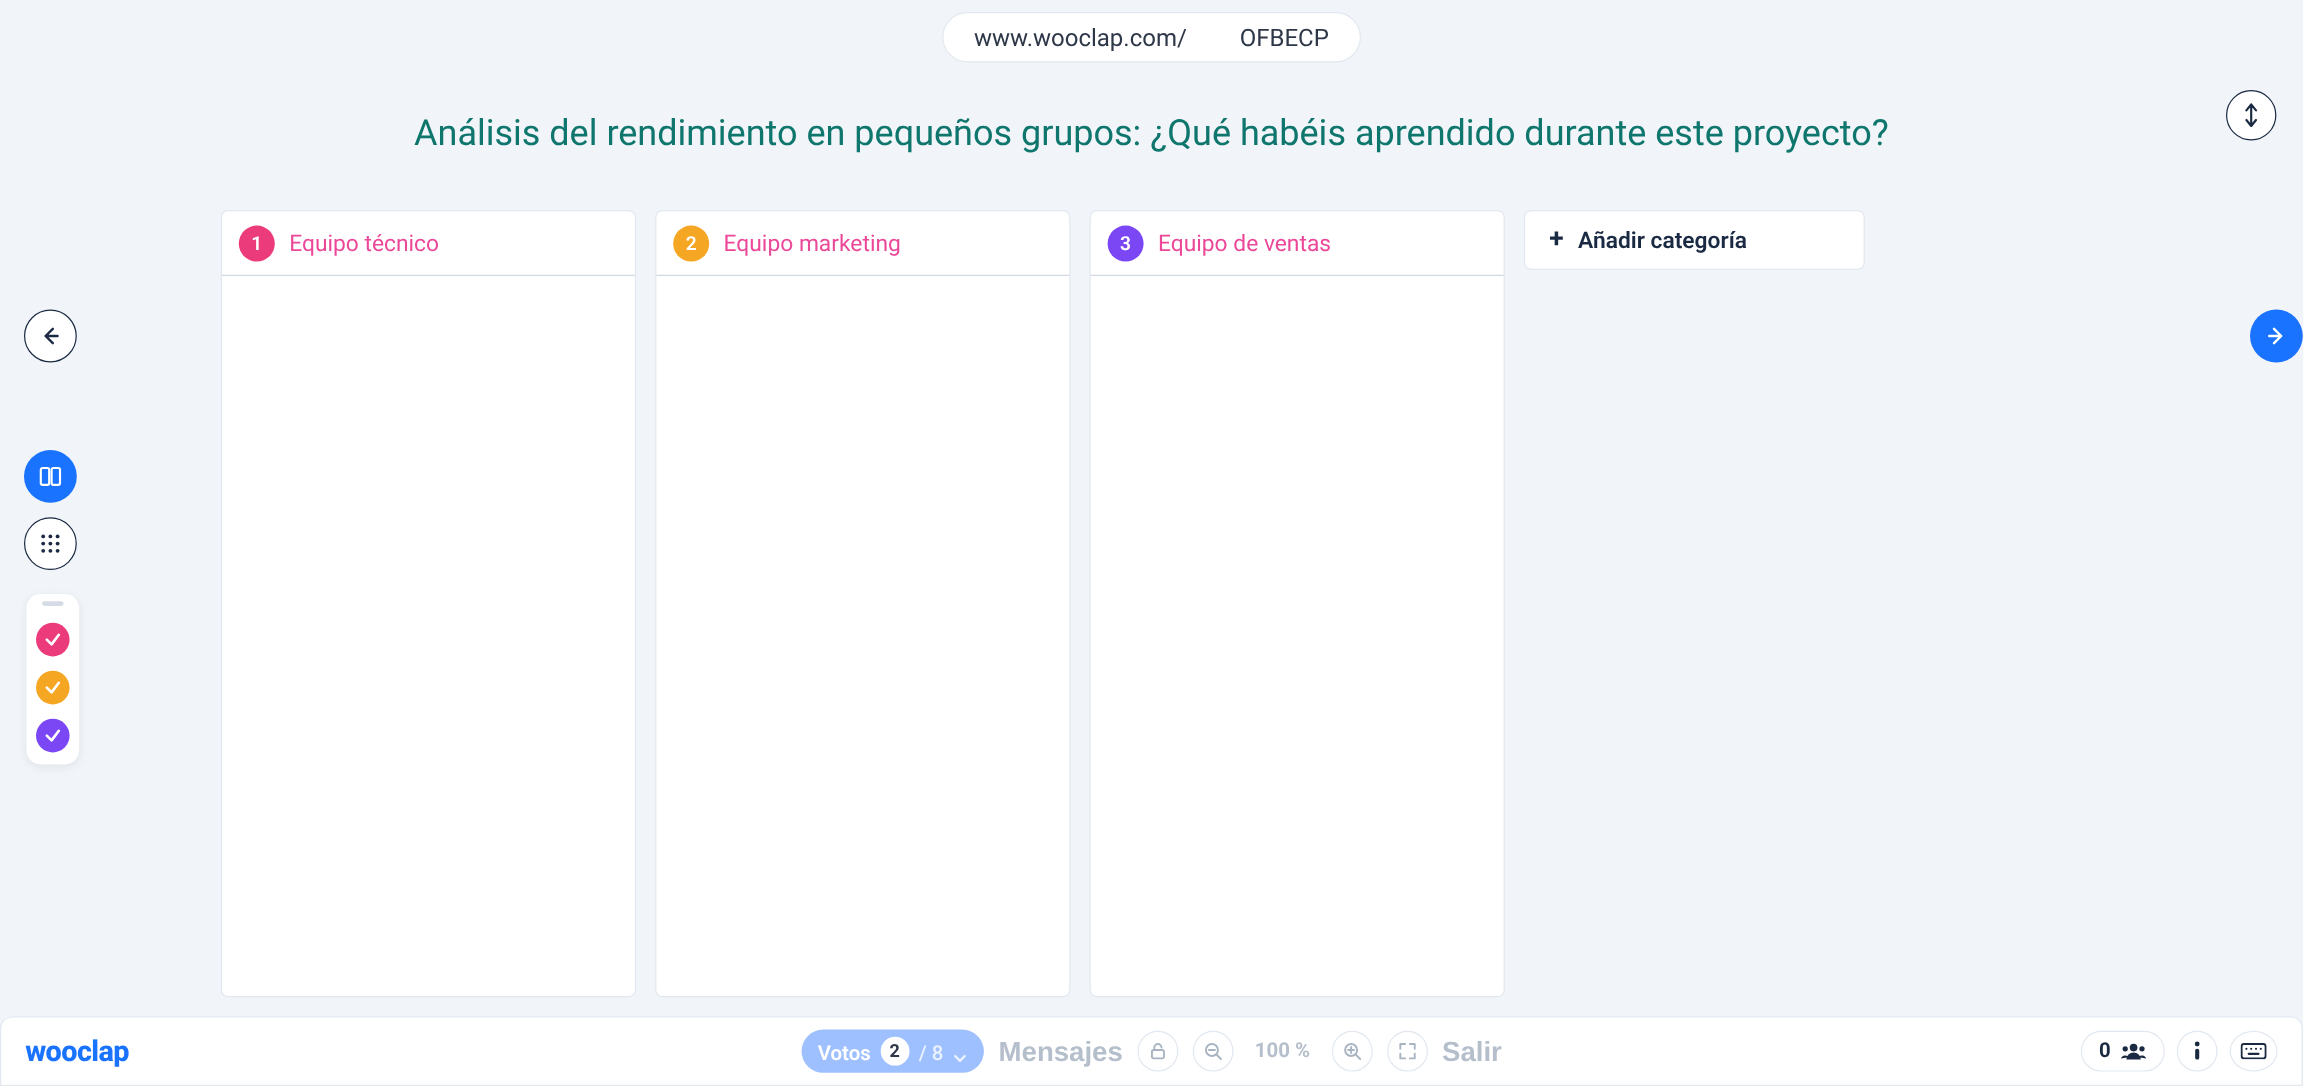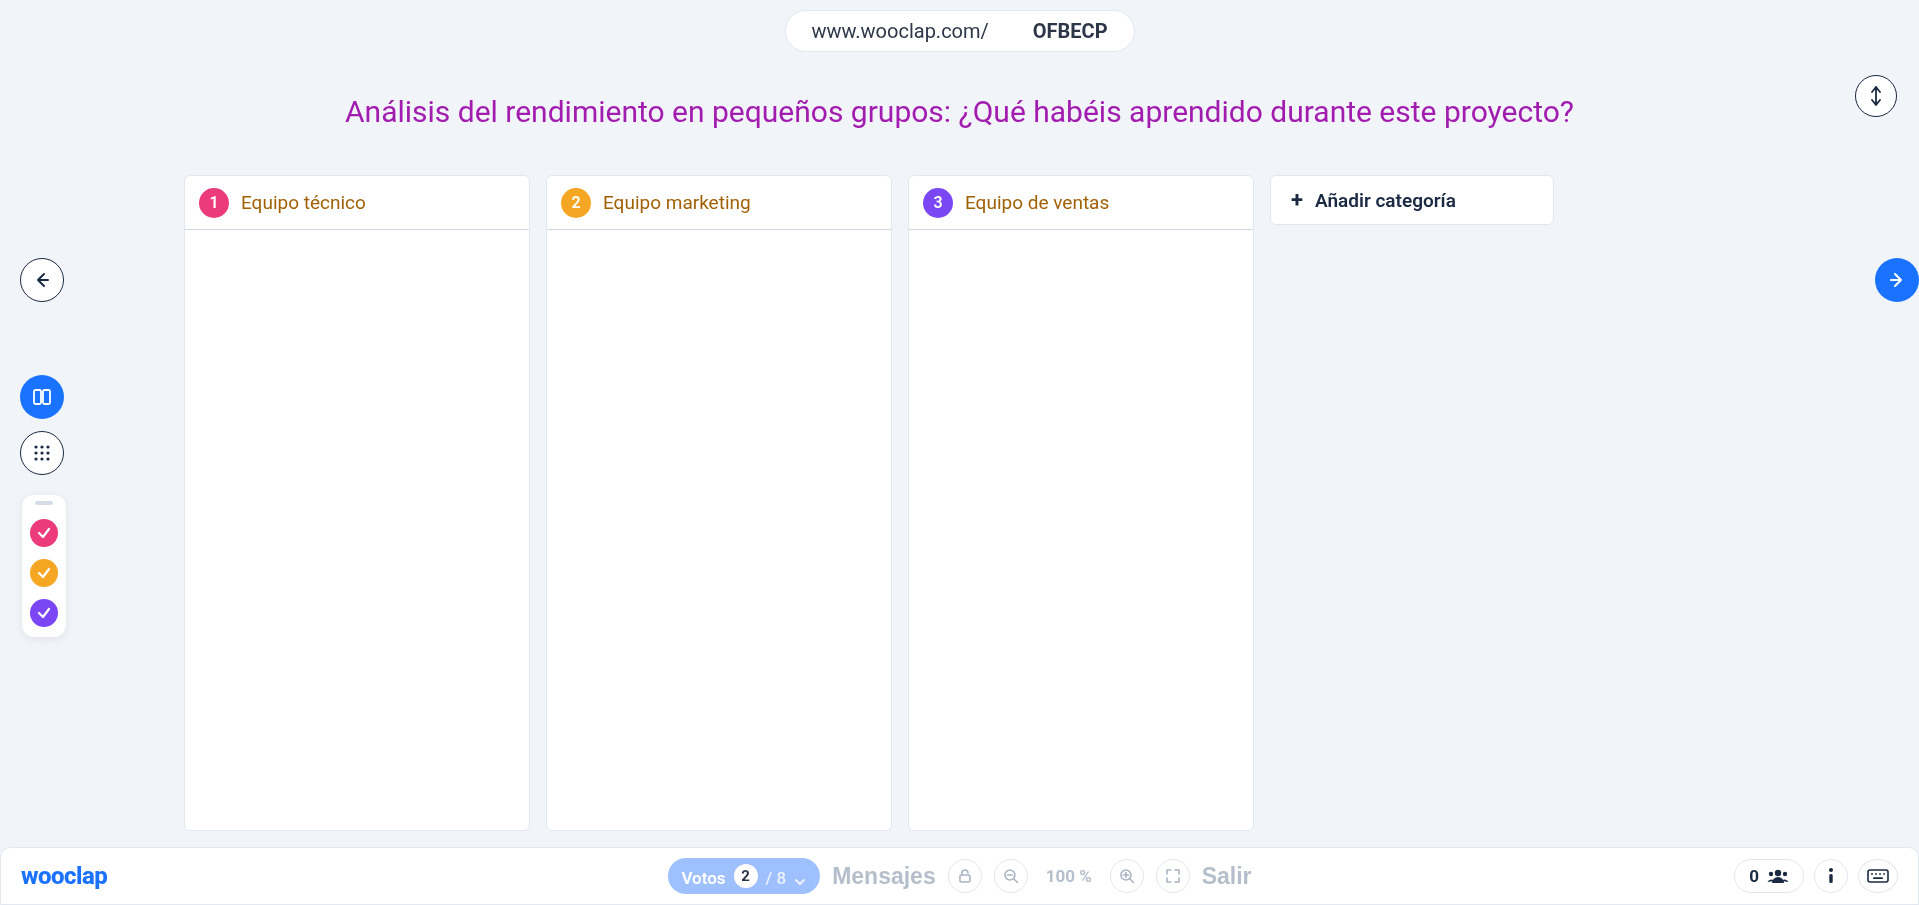--- a/index.html
+++ b/index.html
@@ -20,32 +20,32 @@
   left: 50%;
   transform: translateX(-50%);
   background: #fff;
   border: 1px solid #e2e8f0;
   border-radius: 22px;
   padding: 8px 26px;
   font-size: 20px;
   color: #2d3748;
   font-weight: 400;
 }
-.url-pill .code { font-weight: 700; margin-left: 44px; }
+.url-pill .code { font-weight: 400; margin-left: 44px; }
 
 
 .question {
   position: absolute;
   top: 94px;
   left: 0;
   width: 100%;
   text-align: center;
   font-size: 30px;
   font-weight: 400;
-  color: #a21caf;
+  color: #0f766e;
 }
 
 
 .vswap-btn {
   position: absolute;
   top: 75px;
   right: 22px;
   width: 42px;
   height: 42px;
   border-radius: 50%;
@@ -143,21 +143,21 @@
 }
 .col-badge {
   width: 30px; height: 30px; border-radius: 50%;
   color: #fff; font-weight: 600; font-size: 16px;
   display: flex; align-items: center; justify-content: center;
   flex-shrink: 0;
 }
 .badge-pink { background: #ec3b7a; }
 .badge-orange { background: #f5a623; }
 .badge-purple { background: #7b47f5; }
-.col-title { font-size: 19px; color: #a16207; font-weight: 400; }
+.col-title { font-size: 19px; color: #ec4899; font-weight: 400; }
 
 .add-cat {
   height: 50px;
   background: #fff;
   border: 1px solid #e2e8f0;
   border-radius: 6px;
   padding: 0 20px;
   display: flex;
   align-items: center;
   gap: 12px;

